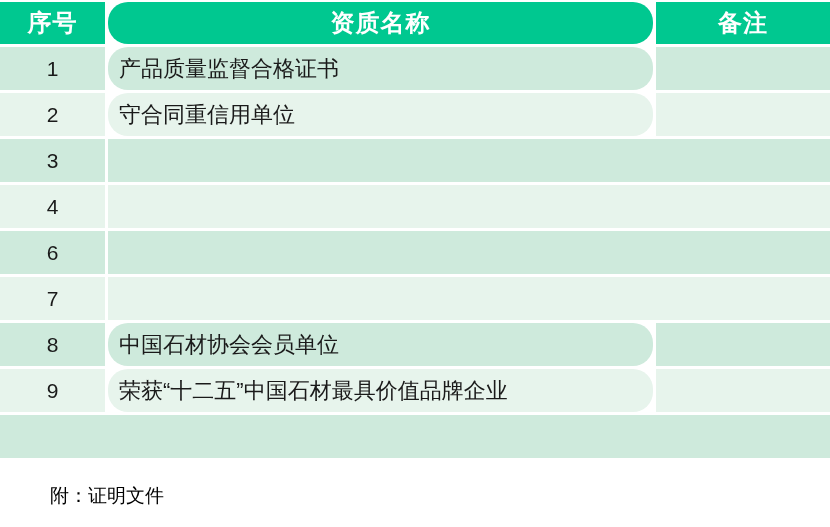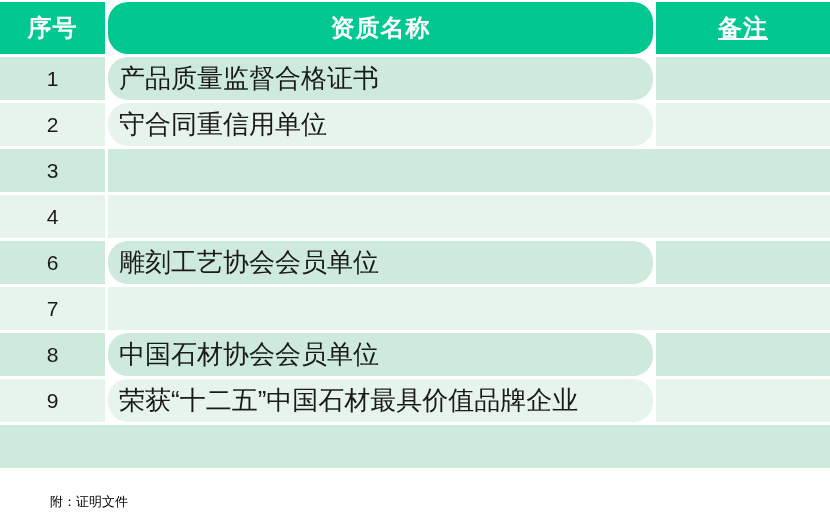--- a/index.html
+++ b/index.html
@@ -5,41 +5,41 @@
   html, body { margin: 0; padding: 0; }
   body {
     width: 830px; height: 527px;
     background: #ffffff;
     font-family: "Liberation Sans", "DejaVu Sans", sans-serif;
     overflow: hidden;
   }
   .page { width: 830px; height: 527px; }
   .qtable { width: 830px; padding-top: 2px; }
   .row { display: flex; gap: 3px; margin-bottom: 3px; height: 43px; }
-  .row.header { height: 52px; }
+  .row.header { height: 42px; }
   .cell { display: flex; align-items: center; }
   .c1 { width: 105px; justify-content: center; }
   .c2 { width: 545px; padding-left: 11px; box-sizing: border-box; border-radius: 20px; }
-  .c3 { flex: 1; text-decoration: underline; }
+  .c3 { flex: 1; }
   .hcell {
     background: #00C890;
     color: #ffffff;
     font-weight: bold;
     font-size: 24px;
     justify-content: center;
     padding-left: 0;
     letter-spacing: 1px;
   }
   .odd  .cell { background: #CEEADC; }
   .even .cell { background: #E7F4EC; }
-  .body-cell { color: #1a1a1a; font-size: 26px; }
+  .body-cell { color: #1a1a1a; font-size: 22px; }
   .num-cell  { color: #1a1a1a; font-size: 21px; }
   .footer-note {
     margin: 25px 0 0 50px;
-    font-size: 13px;
+    font-size: 19px;
     color: #000000;
   }
 </style>
 </head>
 <body>
 
 <div class="page">
   <div class="qtable">
 
     <div class="row header">
@@ -65,21 +65,20 @@
       <div class="cell c3 body-cell"></div>
     </div>
 
     <div class="row even">
       <div class="cell c1 num-cell">4</div>
       <div class="cell c3 body-cell"></div>
     </div>
 
     <div class="row odd">
       <div class="cell c1 num-cell">6</div>
-      <div class="cell c2 body-cell">雕刻工艺协会会员单位</div>
       <div class="cell c3 body-cell"></div>
     </div>
 
     <div class="row even">
       <div class="cell c1 num-cell">7</div>
       <div class="cell c3 body-cell"></div>
     </div>
 
     <div class="row odd">
       <div class="cell c1 num-cell">8</div>

